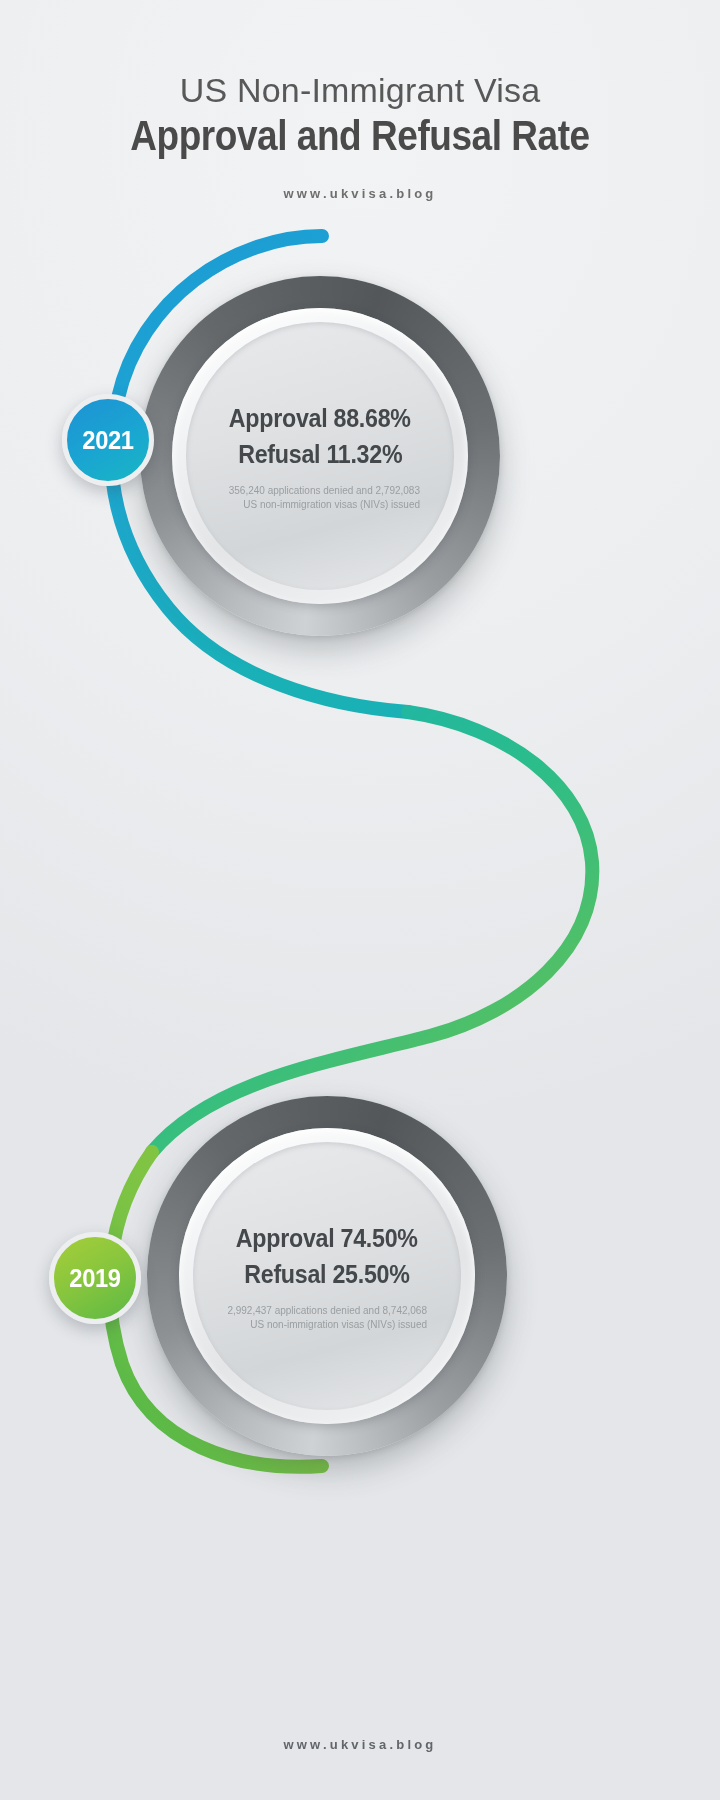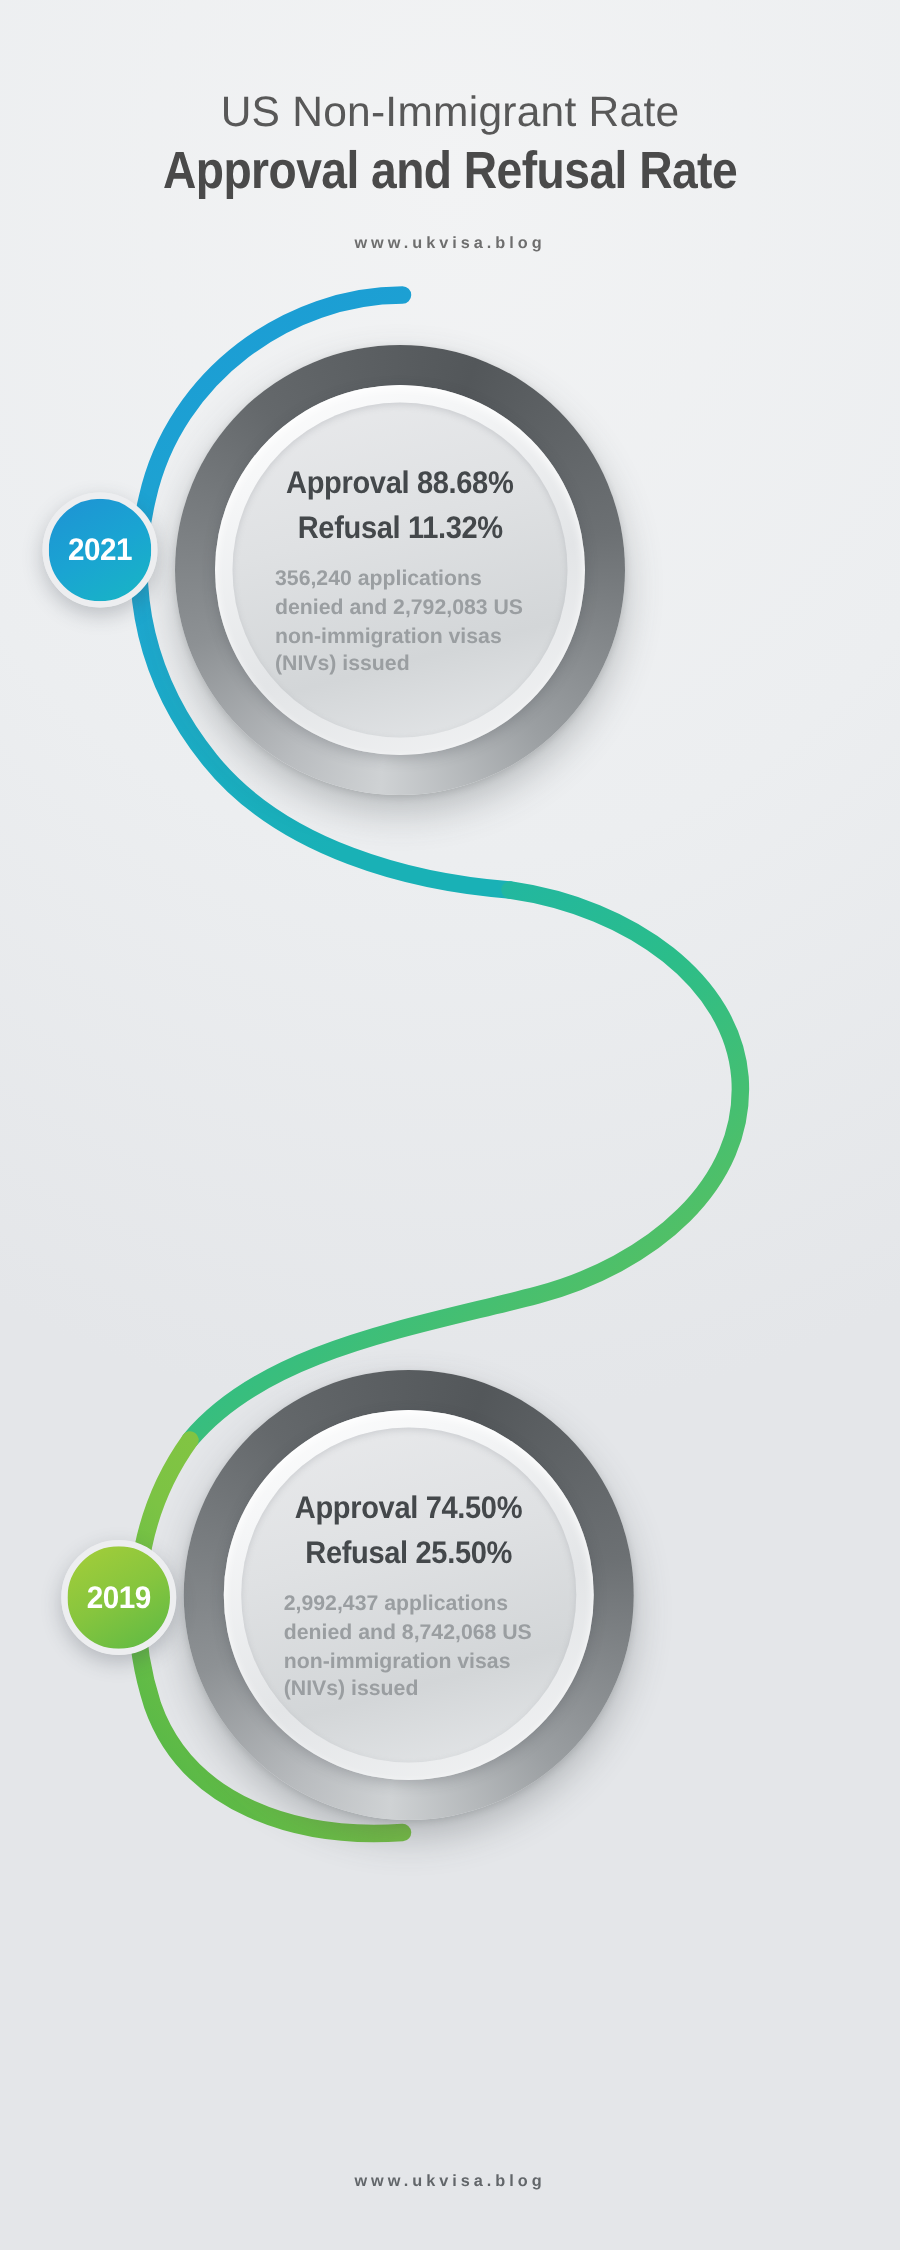--- a/index.html
+++ b/index.html
@@ -124,25 +124,25 @@
     font-size: 25px;
     font-weight: 700;
     color: #44484b;
     letter-spacing: -0.3px;
     line-height: 1.42;
     transform: scaleX(0.93);
     white-space: nowrap;
   }
   .stat-desc {
     margin-top: 12px;
-    font-size: 17px;
-    font-weight: 700;
+    font-size: 10px;
+    font-weight: 400;
     color: #9a9ea1;
     line-height: 1.33;
-    text-align: left;
+    text-align: right;
     max-width: 200px;
   }
 
   
   .year-badge {
     position: absolute;
     width: 92px;
     height: 92px;
     border-radius: 50%;
     display: flex;
@@ -172,21 +172,21 @@
     color: #62666a;
     letter-spacing: 3.2px;
   }
 </style>
 </head>
 <body>
 
 <div id="page">
 
   <div class="header">
-    <div class="title-light">US Non-Immigrant Rate</div>
+    <div class="title-light">US Non-Immigrant Visa</div>
     <div class="title-bold">Approval and Refusal Rate</div>
     <div class="site-url">www.ukvisa.blog</div>
   </div>
 
   <svg id="ribbon" viewBox="0 0 720 1800" preserveAspectRatio="none">
     <defs>
       <linearGradient id="gradTop" x1="0" y1="0" x2="0.35" y2="1">
         <stop offset="0%" stop-color="#1b9ad6"></stop>
         <stop offset="45%" stop-color="#1ea6d0"></stop>
         <stop offset="100%" stop-color="#19b1b6"></stop>
@@ -224,21 +224,21 @@
 
   <div class="ring" style="left:140px; top:276px;">
     <div class="ring-inner-glow">
       <div class="ring-face">
         <div class="stat-line">Approval 88.68%</div>
         <div class="stat-line">Refusal 11.32%</div>
         <div class="stat-desc">356,240 applications denied and 2,792,083 US non-immigration visas (NIVs) issued</div>
       </div>
     </div>
   </div>
-  <div class="year-badge" style="left:34px; top:394px; background:linear-gradient(150deg,#1e92d4 0%,#1aa4d2 50%,#18b6c4 100%);">
+  <div class="year-badge" style="left:62px; top:394px; background:linear-gradient(150deg,#1e92d4 0%,#1aa4d2 50%,#18b6c4 100%);">
     <span>2021</span>
   </div>
 
 
   <div class="ring" style="left:147px; top:1096px;">
     <div class="ring-inner-glow">
       <div class="ring-face">
         <div class="stat-line">Approval 74.50%</div>
         <div class="stat-line">Refusal 25.50%</div>
         <div class="stat-desc">2,992,437 applications denied and 8,742,068 US non-immigration visas (NIVs) issued</div>

